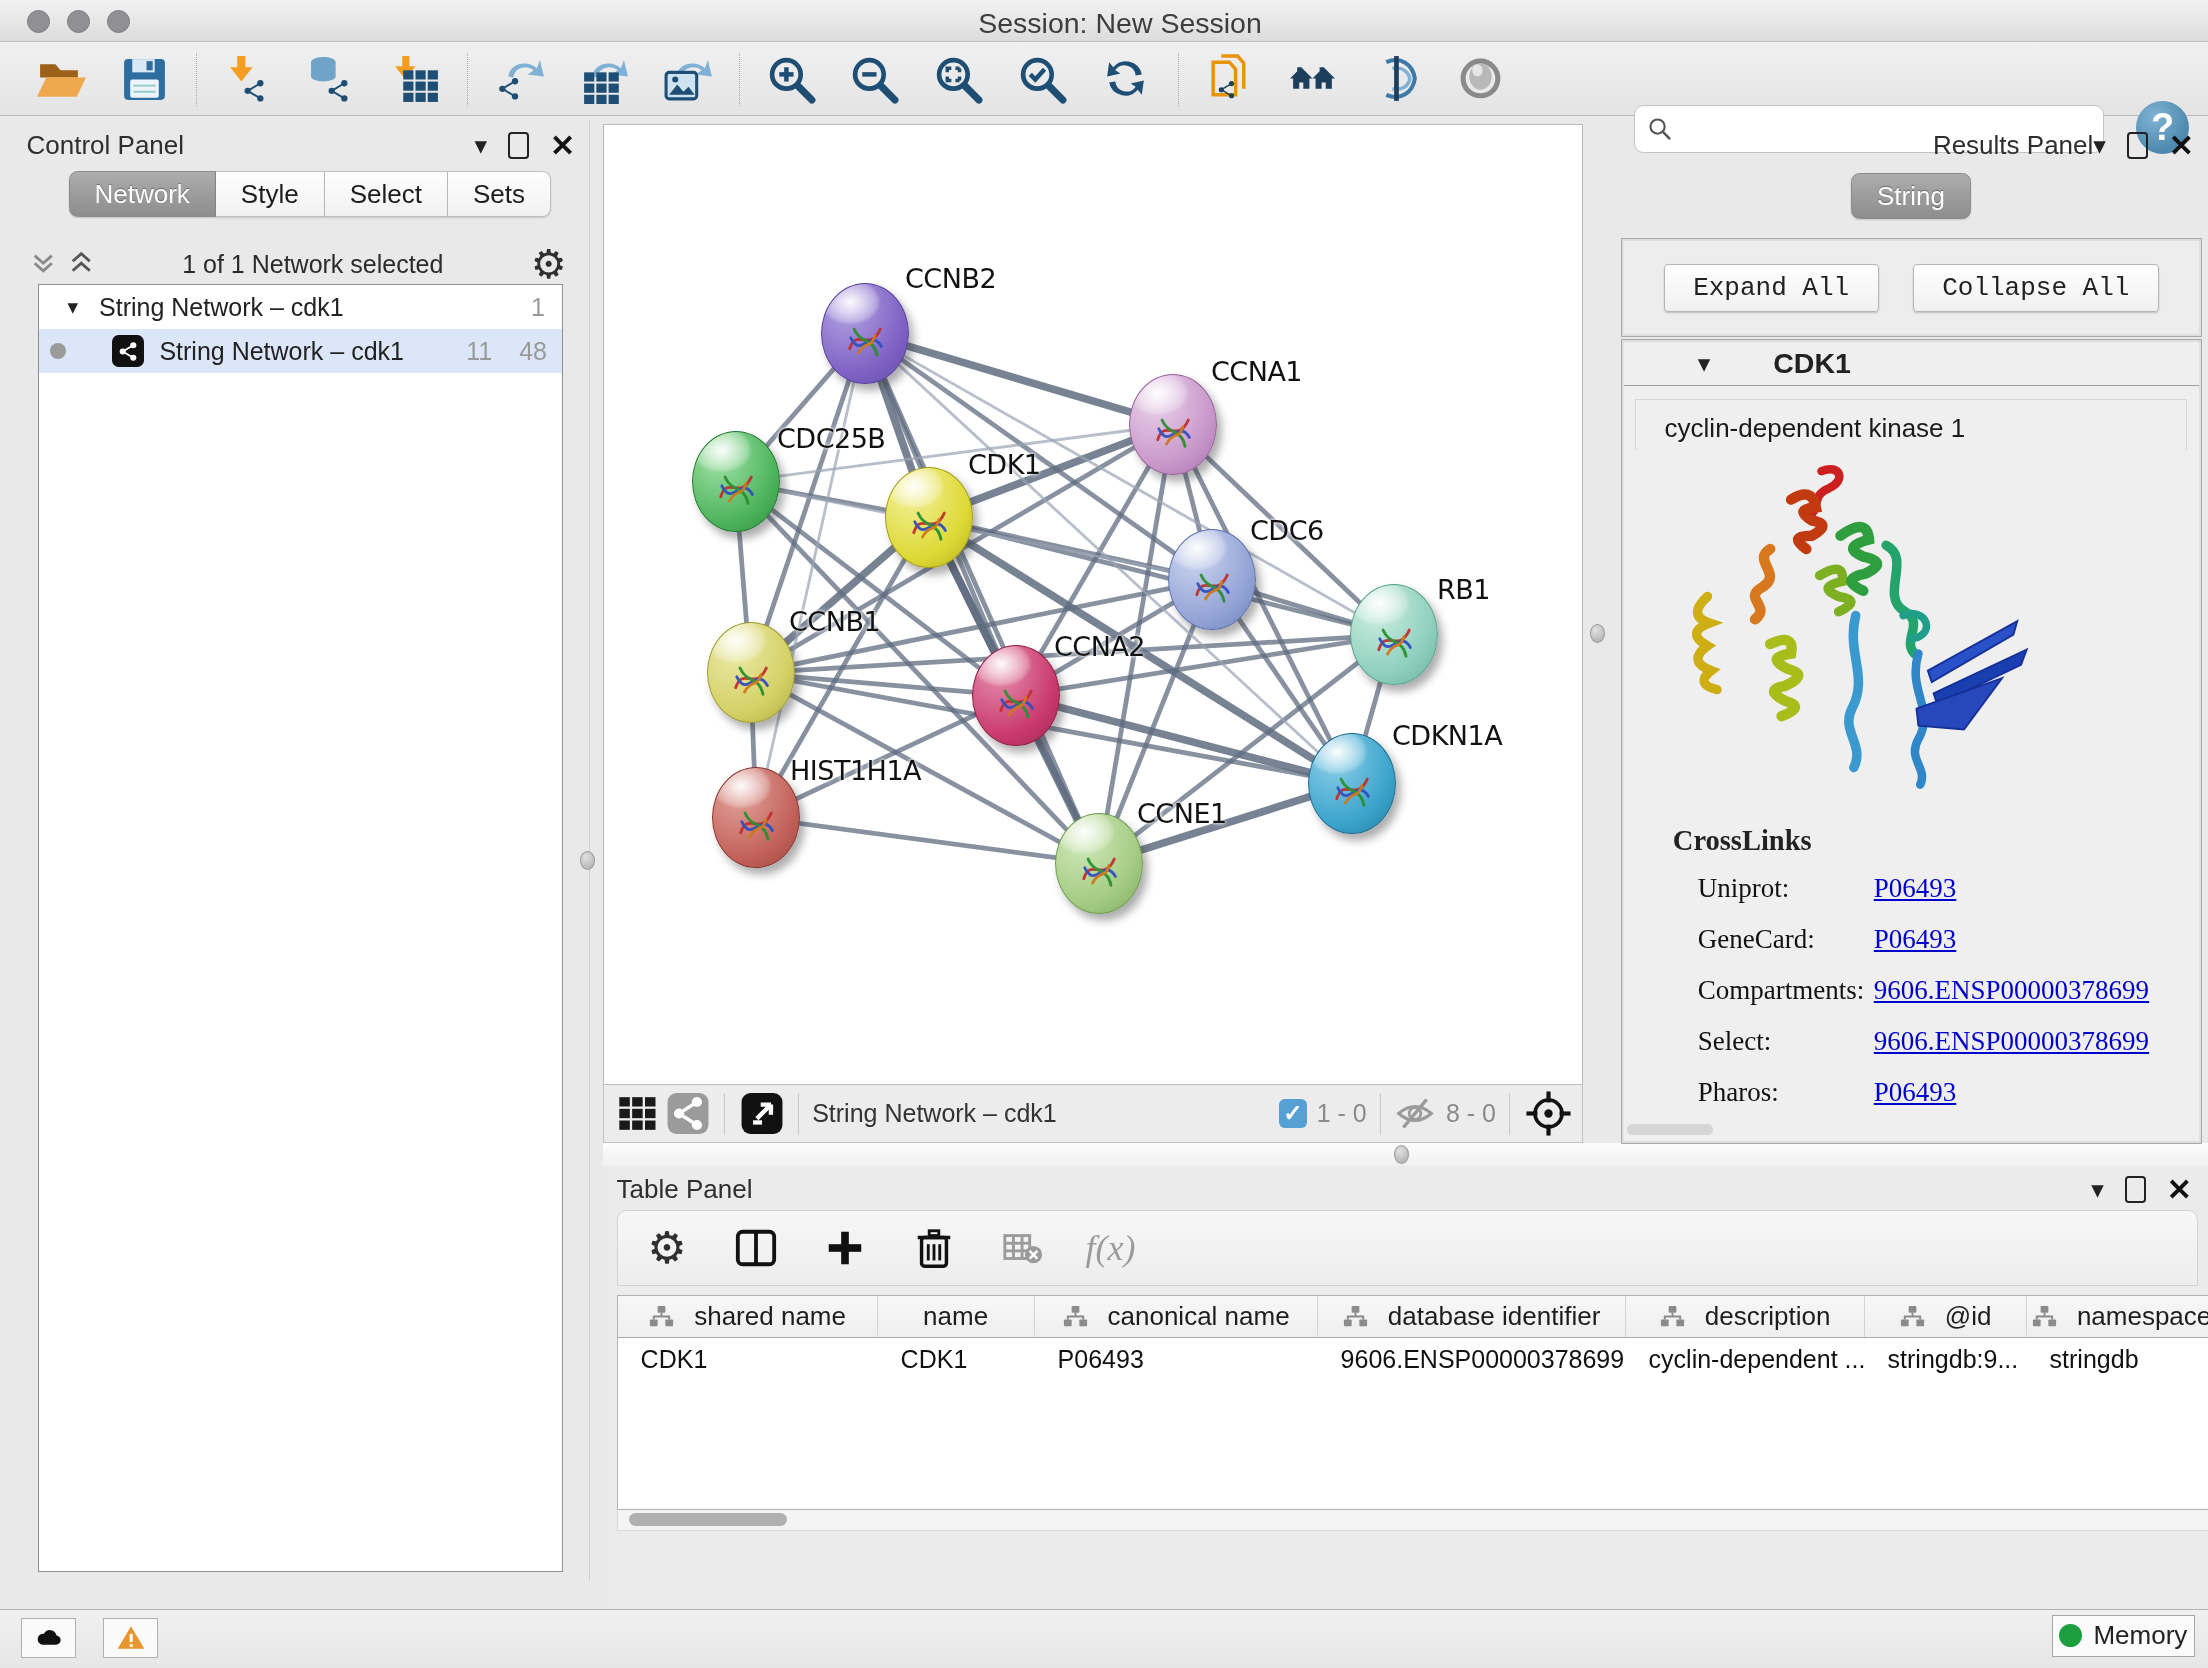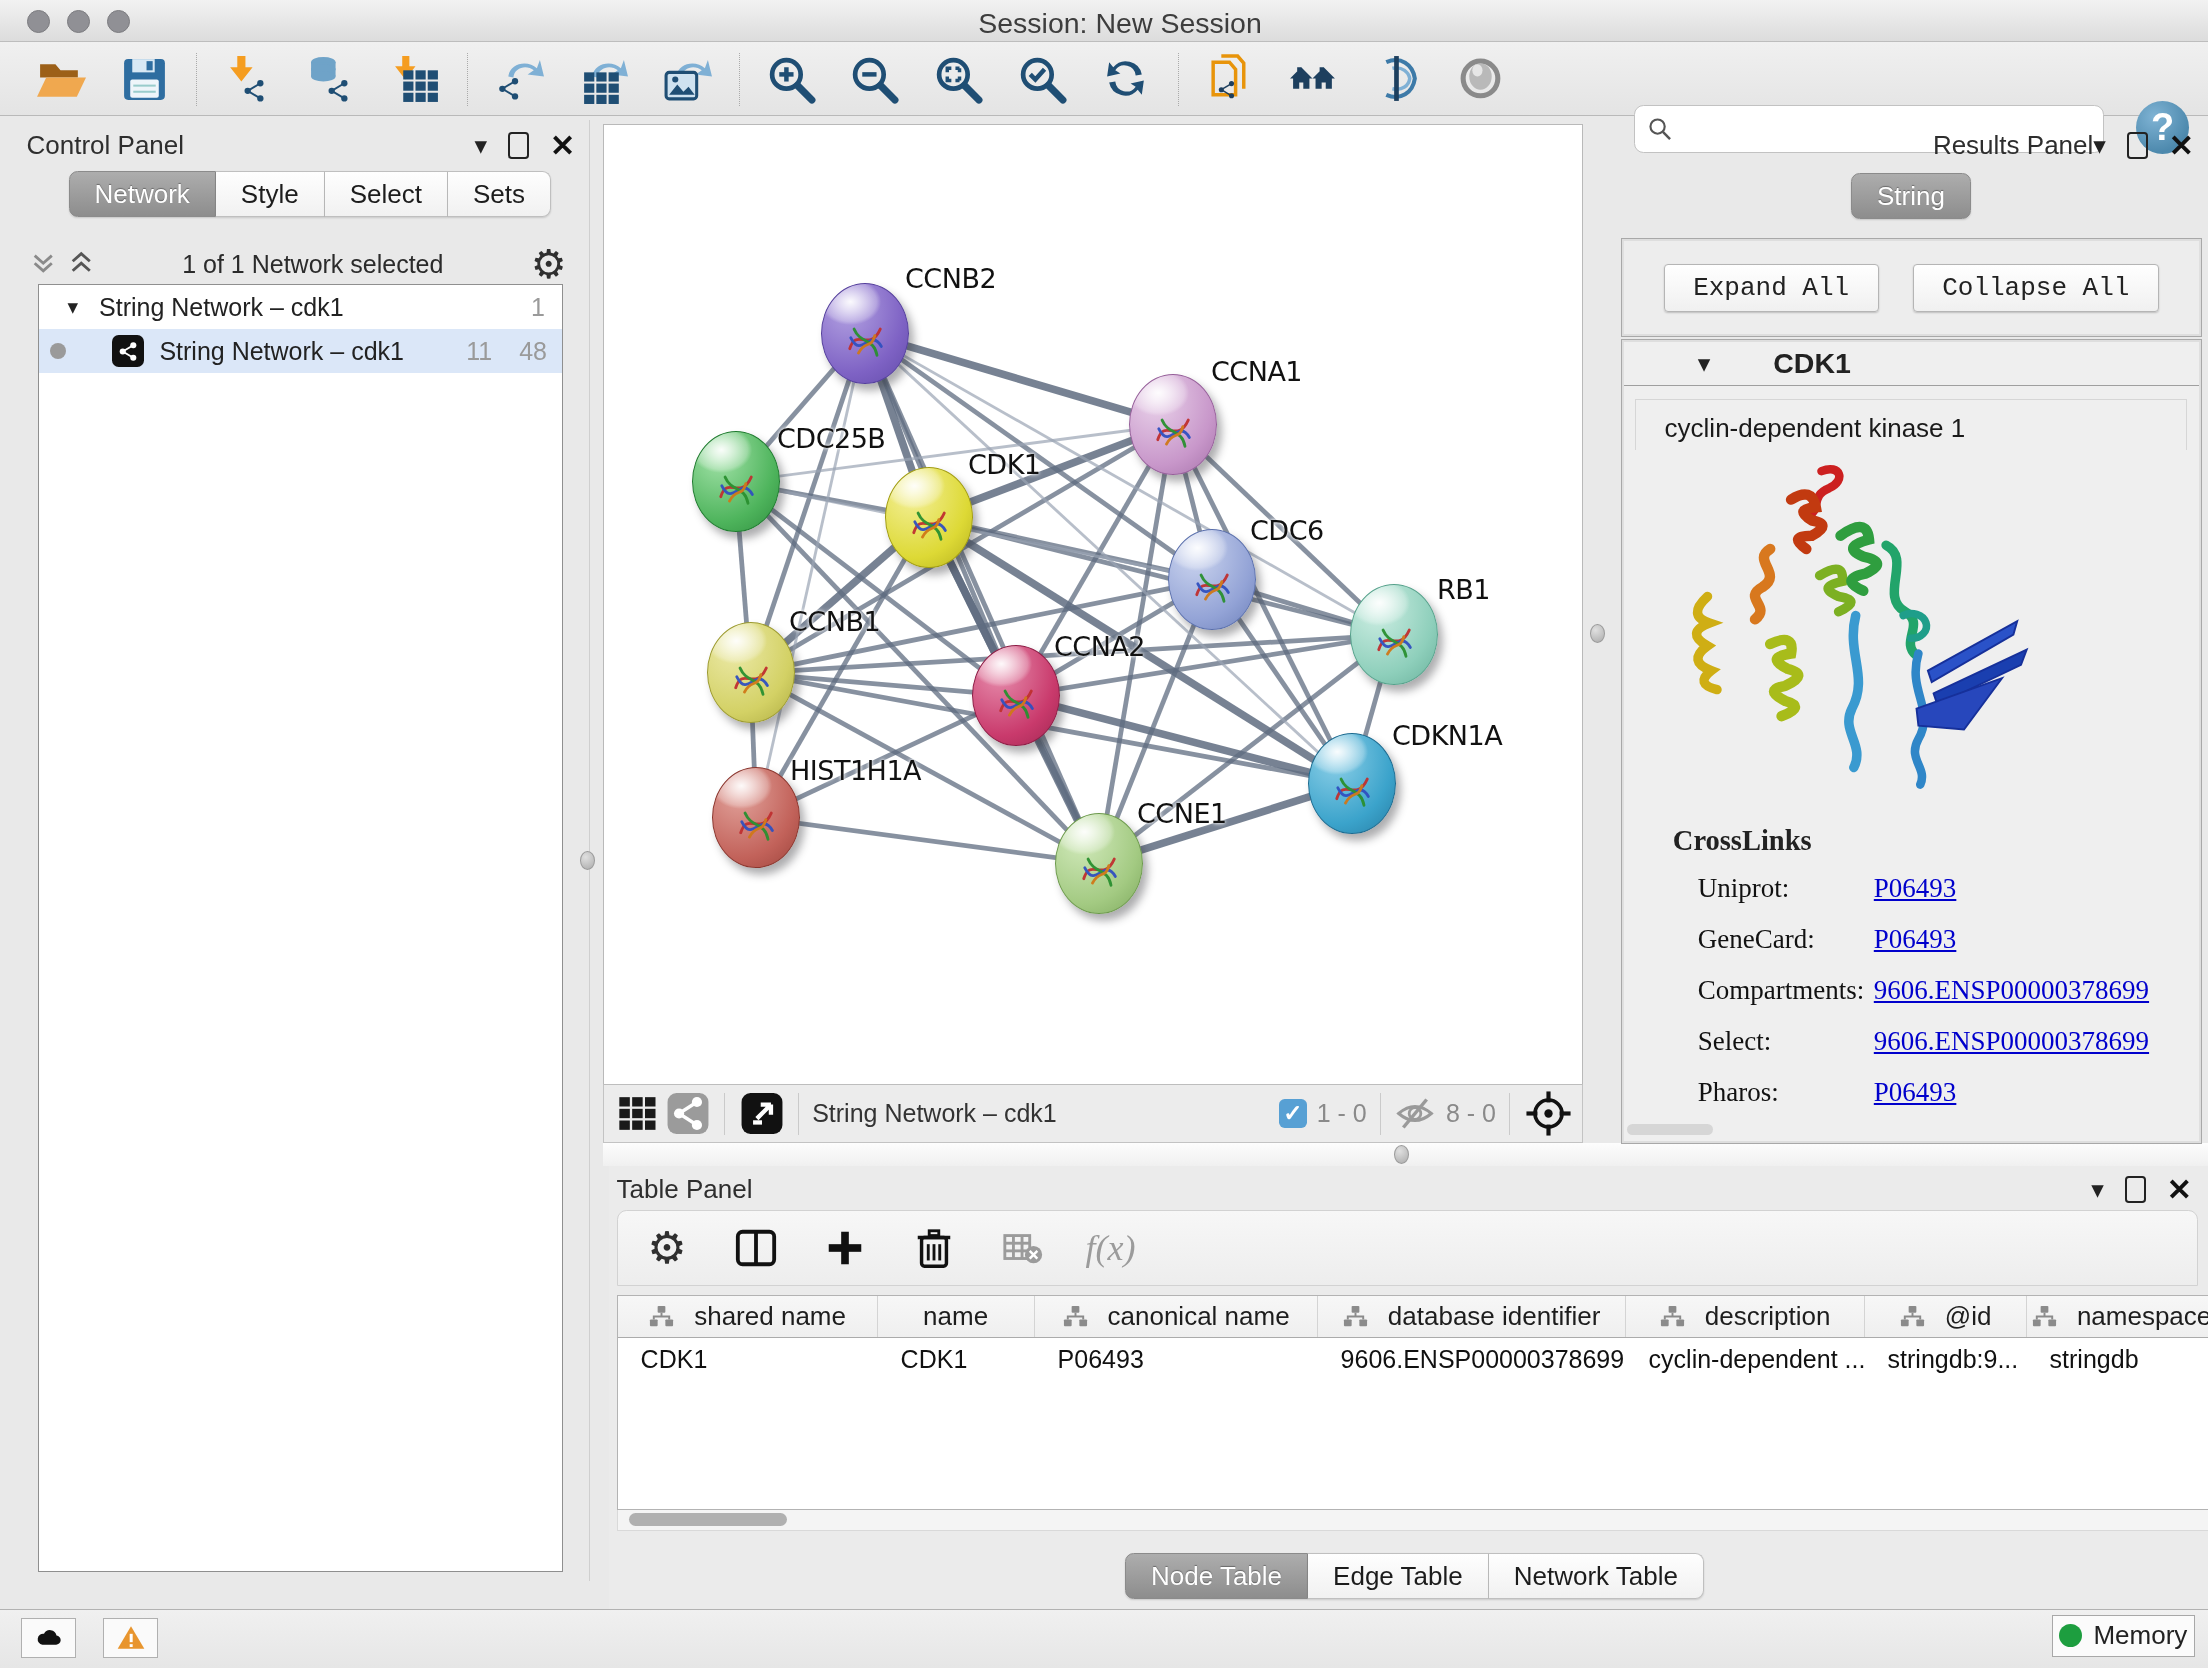--- a/index.html
+++ b/index.html
@@ -841,25 +841,20 @@
           <div class="g-cell" style="width: 308px;">9606.ENSP00000378699</div>
           <div class="g-cell" style="width: 239px;">cyclin-dependent ...</div>
           <div class="g-cell" style="width: 162px;">stringdb:9...</div>
           <div class="g-cell" style="width: 190px;">stringdb</div>
         </div>
       </div>
   </div>
   <div class="hscroll">
       <span class="hthumb"></span>
     </div>
-  <div class="tp-tabs seg" id="tp-tabs">
-      <span class="tab sel">Node Table</span>
-      <span class="tab">Edge Table</span>
-      <span class="tab">Network Table</span>
-    </div>
 </div>
 
 <div class="abs statusbar">
   <span class="sb-btn" style="left:21px">
     <svg viewBox="0 0 36 36">
         <path d="M10 26 a6 6 0 1 1 2 -13 a8 8 0 0 1 15 2 a5.5 5.5 0 0 1 -1 11z" fill="#111"></path>
       </svg>
   </span>
   <span class="sb-btn" style="left:103px">
     <svg viewBox="0 0 36 36">

